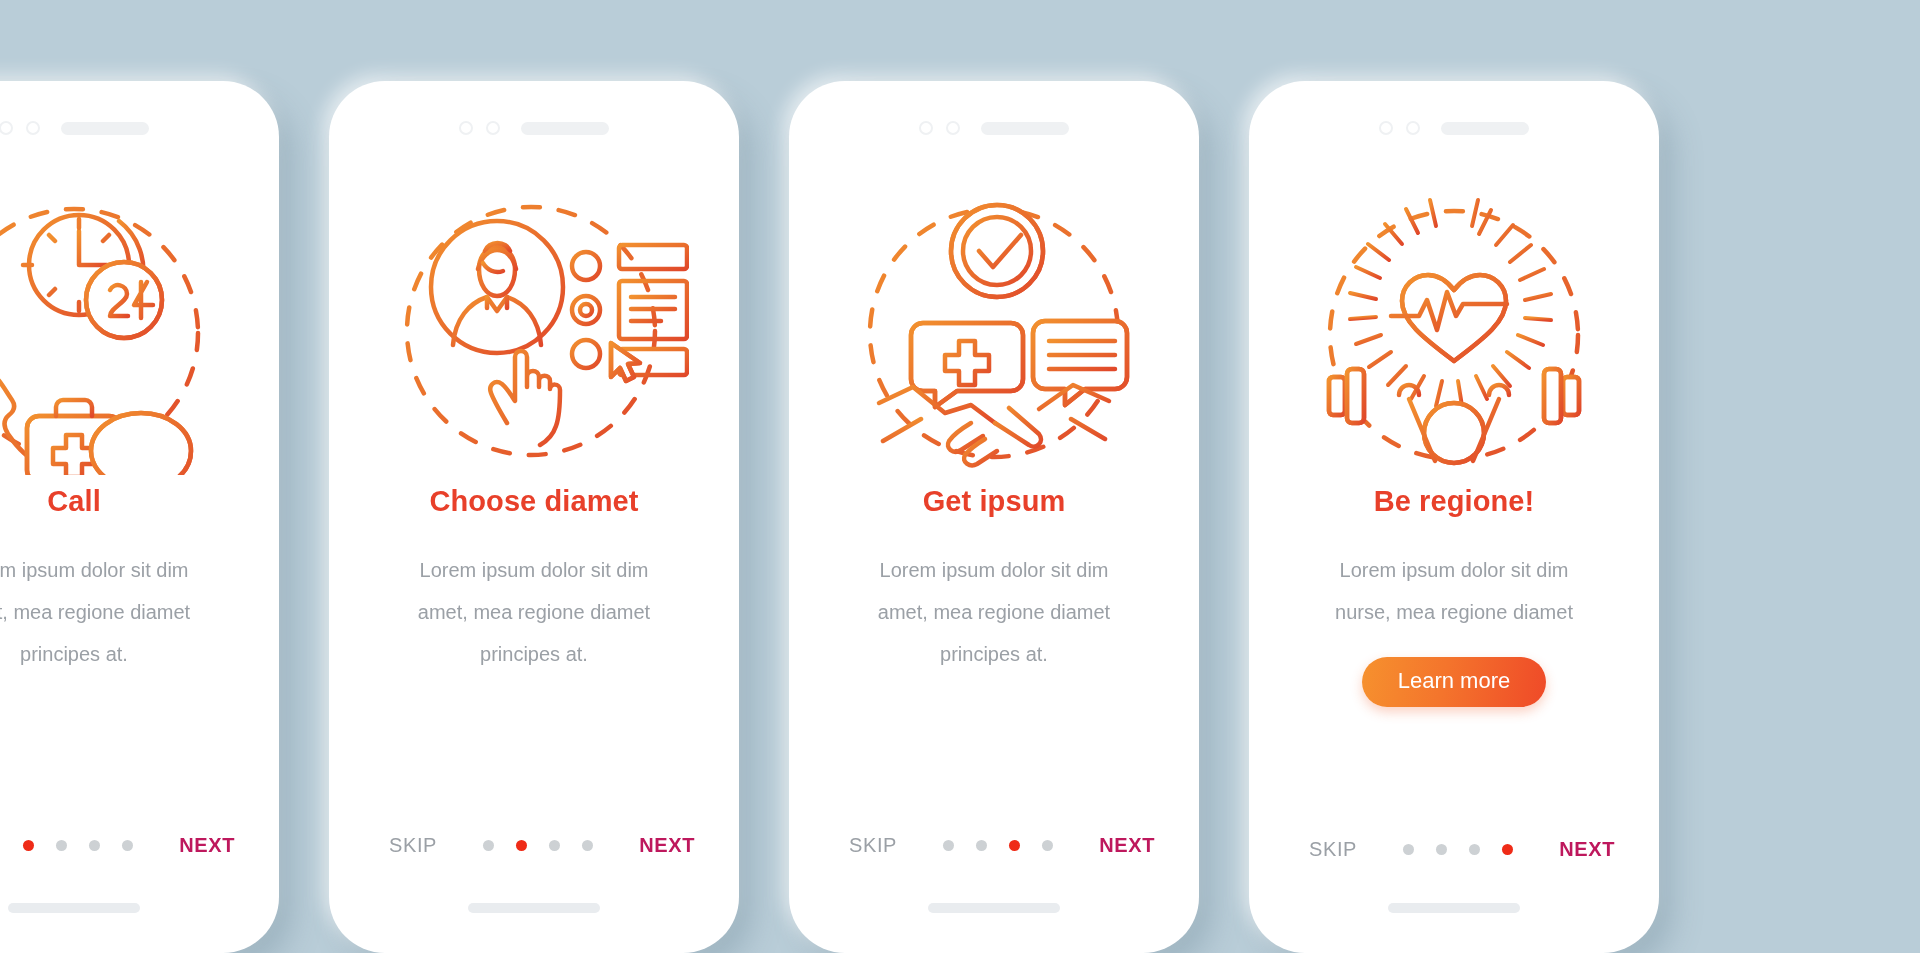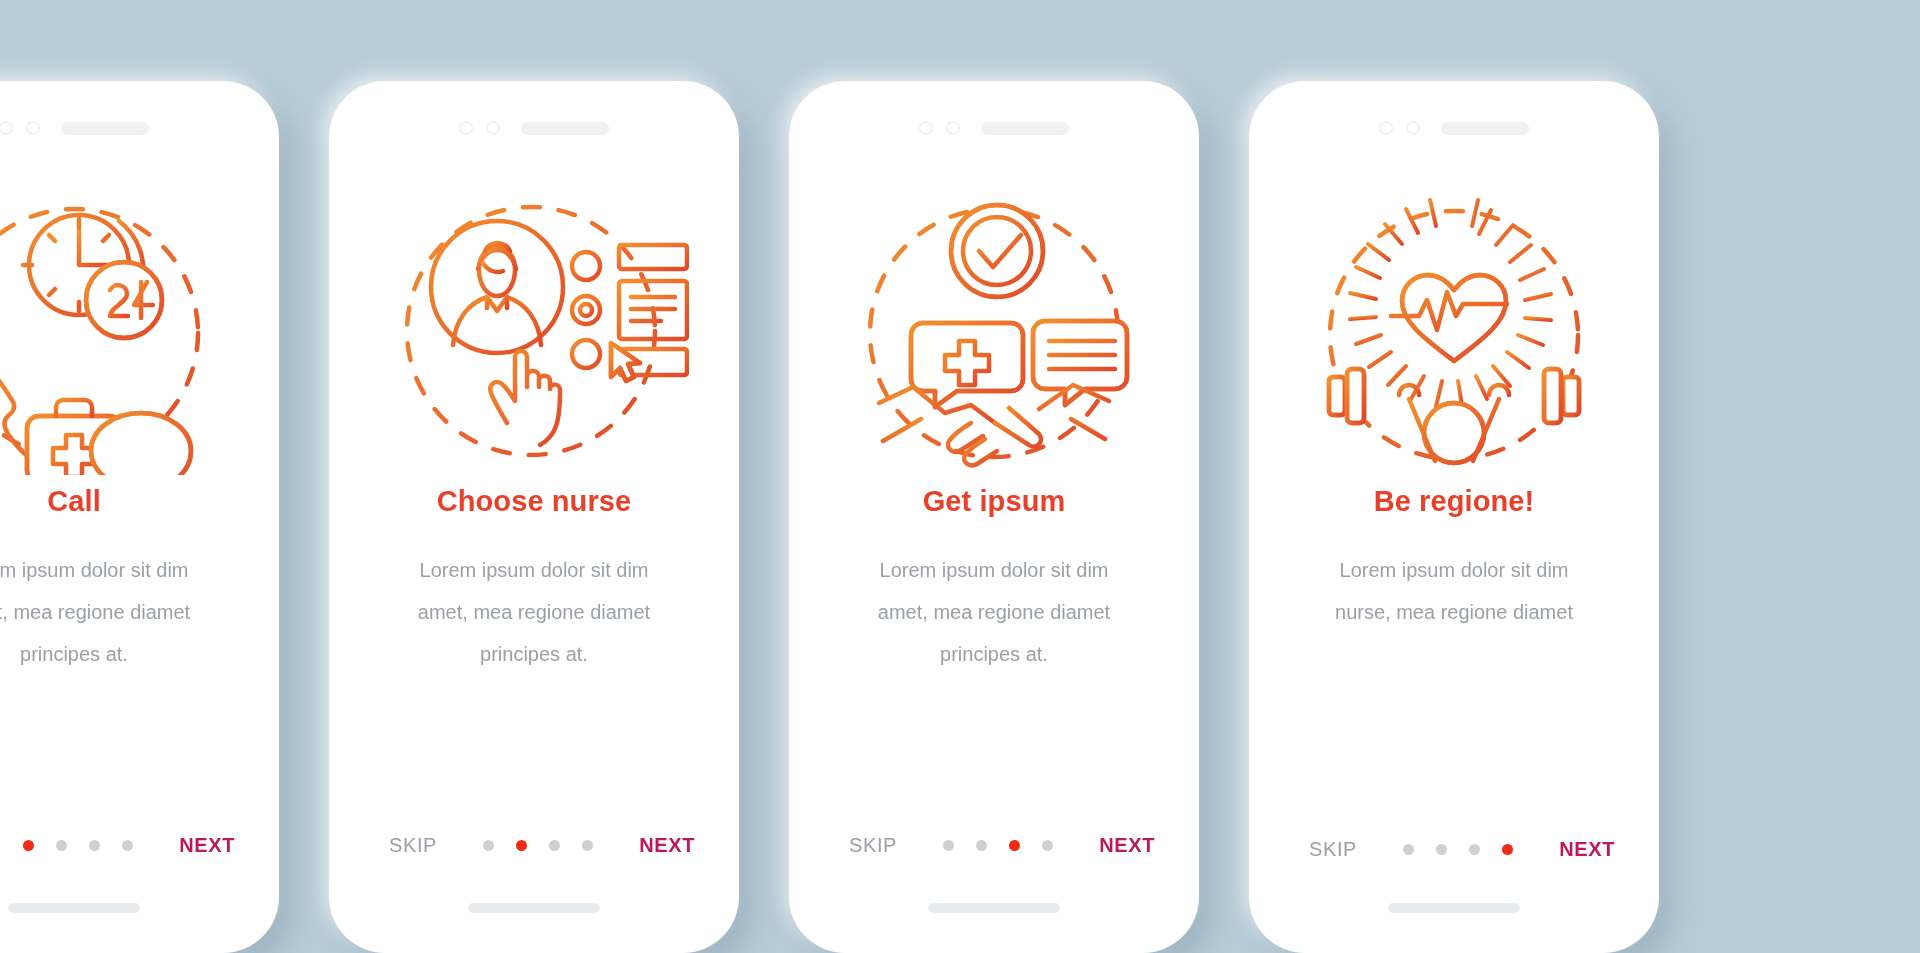--- a/index.html
+++ b/index.html
@@ -282,21 +282,21 @@
             <rect x="240" y="98" width="68" height="58" rx="3" fill="none"></rect>
             <path d="M252 114 h44 M252 126 h44 M252 138 h30"></path>
             <rect x="240" y="166" width="68" height="26" rx="3" fill="none"></rect>
 
             <path d="M232 160 l0 34 l9 -9 l6 13 l8 -4 l-6 -13 l12 -1 z" fill="#fff"></path>
             <path d="M232 160 l0 34 l9 -9 l6 13 l8 -4 l-6 -13 l12 -1 z" fill="none"></path>
           </g>
         </svg>
       </div>
 
-      <div class="card-title">Choose nurse</div>
+      <div class="card-title">Choose diamet</div>
       <div class="card-desc">Lorem ipsum dolor sit dim amet, mea regione diamet principes at.</div>
 
       <div class="footer">
         <button class="skip">SKIP</button>
         <div class="dots">
           <span class="dot"></span>
           <span class="dot active"></span>
           <span class="dot"></span>
           <span class="dot"></span>
         </div>
@@ -440,20 +440,21 @@
             <path d="M110 216 l26 62 M200 216 l-26 62" fill="none"></path>
 
             <path d="M120 282 h70" fill="none"></path>
           </g>
         </svg>
       </div>
 
       <div class="card-title">Be regione!</div>
       <div class="card-desc">Lorem ipsum dolor sit dim nurse, mea regione diamet</div>
 
+      <button class="learn-more">Learn more</button>
 
       <div class="footer compact">
         <button class="skip">SKIP</button>
         <div class="dots">
           <span class="dot"></span>
           <span class="dot"></span>
           <span class="dot"></span>
           <span class="dot active"></span>
         </div>
         <button class="next">NEXT</button>

